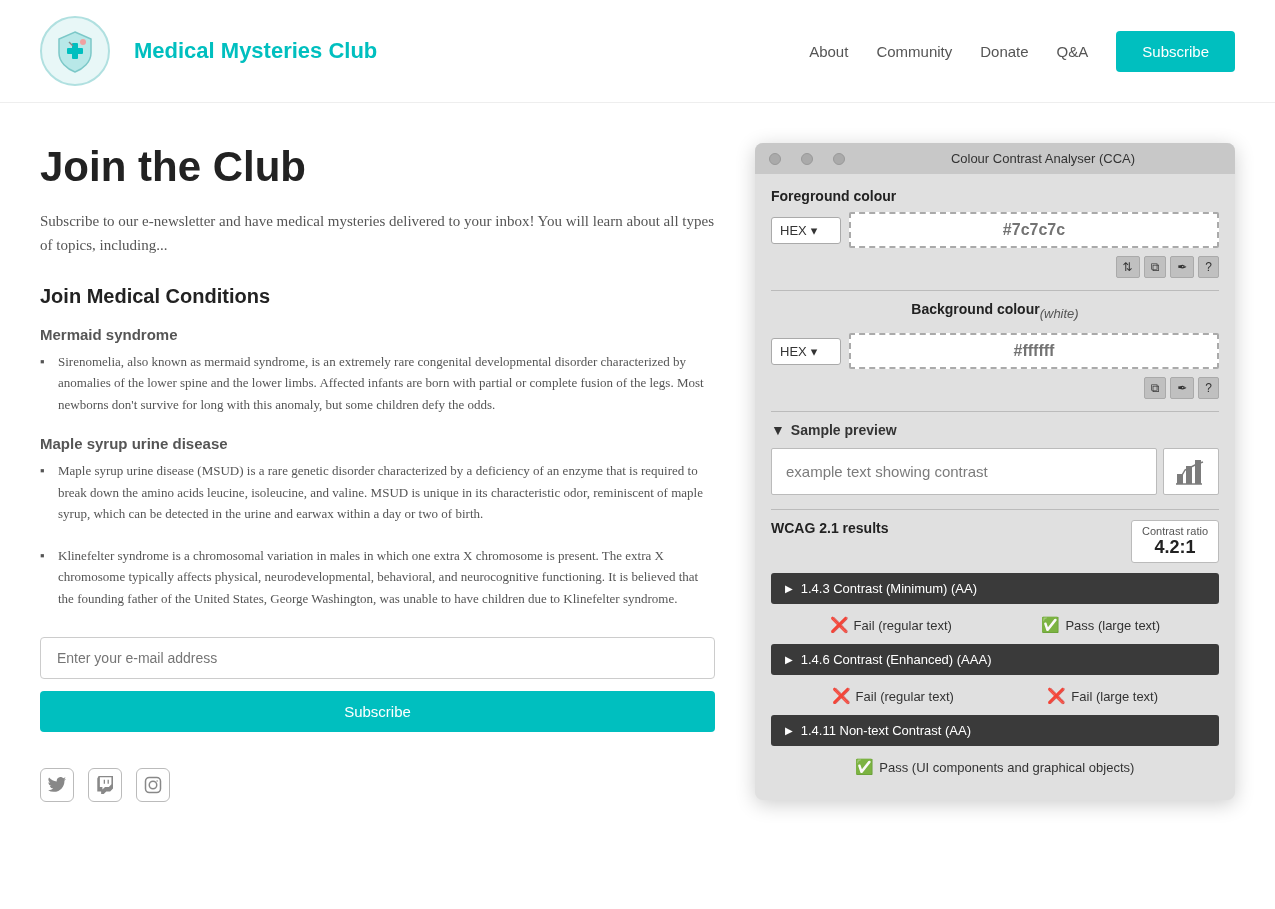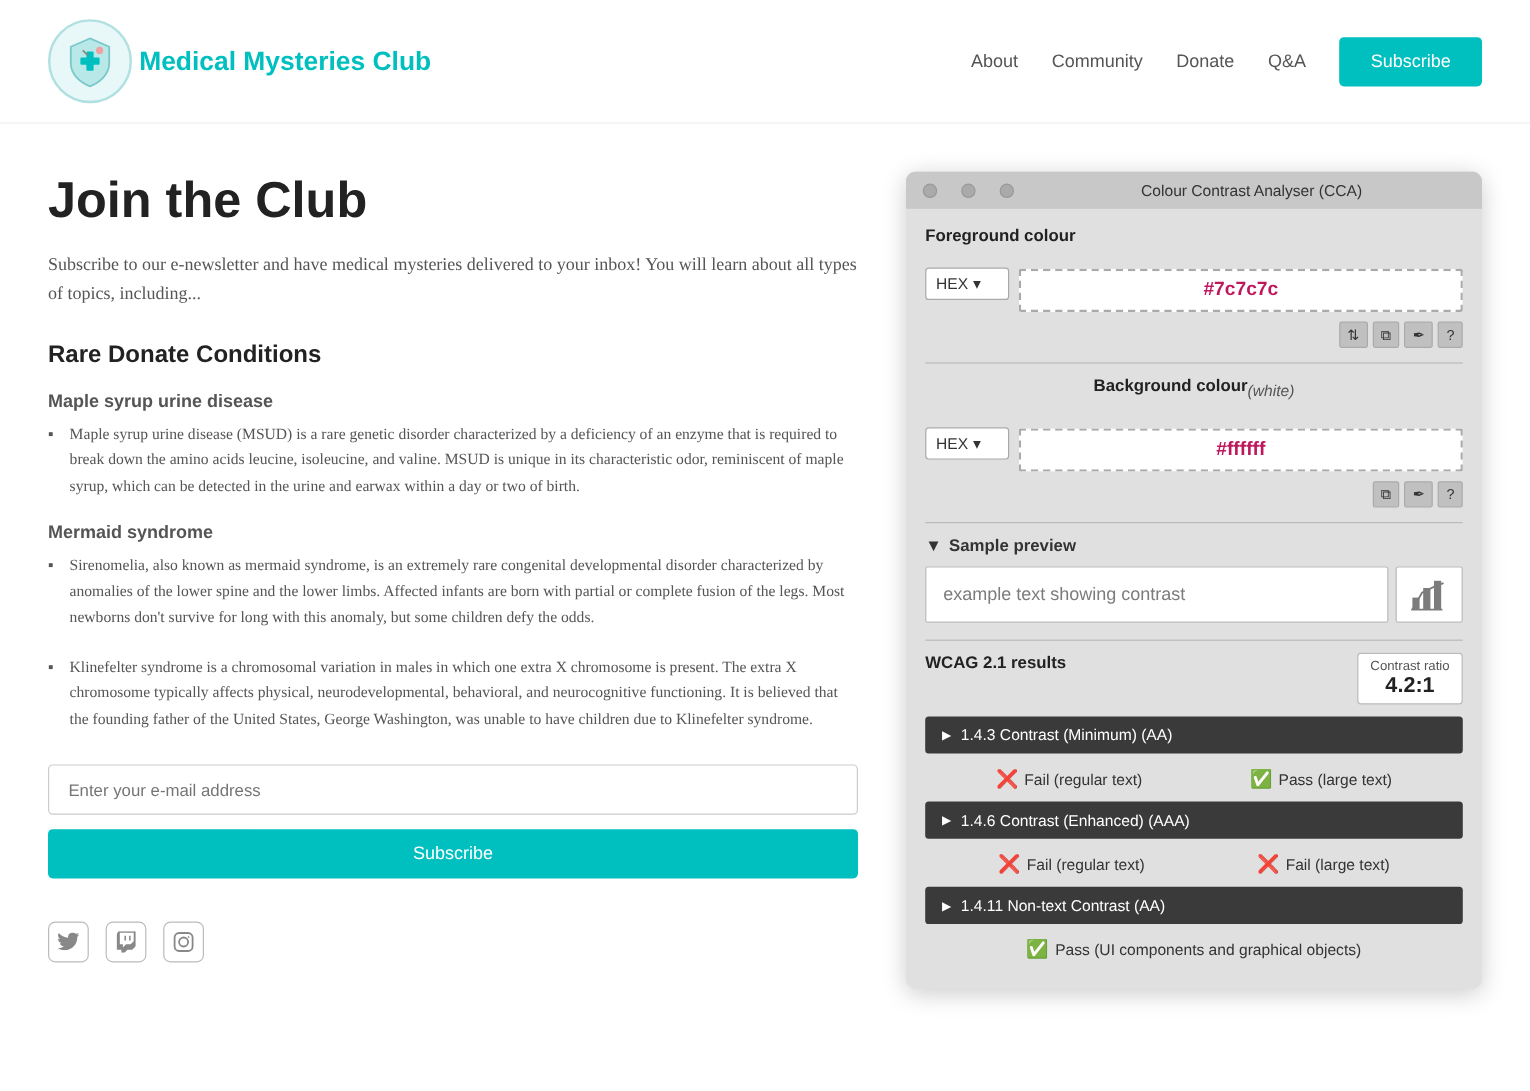--- a/index.html
+++ b/index.html
@@ -9,21 +9,21 @@
     .navbar {
       display: flex;
       align-items: center;
       justify-content: space-between;
       padding: 16px 40px;
       border-bottom: 1px solid #eee;
     }
     .navbar-brand {
       display: flex;
       align-items: center;
-      gap: 6px;
+      gap: 24px;
     }
     .logo-circle {
       width: 70px;
       height: 70px;
       border-radius: 50%;
       background: #e8f7f7;
       border: 2px solid #b0e0e0;
       display: flex;
       align-items: center;
       justify-content: center;
@@ -214,24 +214,23 @@
       gap: 4px;
       min-width: 70px;
     }
     .color-input {
       flex: 1;
       border: 2px dashed #aaa;
       background: #fff;
       padding: 7px 20px;
       font-size: 16px;
       font-weight: bold;
-      color: #be185d;
+      color: #737373;
       text-align: center;
       border-radius: 2px;
-      margin-top: 12px;
     }
     .cca-tools {
       display: flex;
       justify-content: flex-end;
       gap: 4px;
       margin-bottom: 12px;
     }
     .cca-tool-btn {
       background: #c0c0c0;
       border: 1px solid #aaa;
@@ -378,30 +377,30 @@
     <a class="nav-link" href="#">Q&amp;A</a>
     <button class="subscribe-btn">Subscribe</button>
   </div>
 </nav>
 
 <div class="main">
 
   <div class="left-col">
     <h1 class="page-title">Join the Club</h1>
     <p class="intro-text">Subscribe to our e-newsletter and have medical mysteries delivered to your inbox! You will learn about all types of topics, including...</p>
-    <h2 class="section-title">Rare Donate Conditions</h2>
+    <h2 class="section-title">Join Medical Conditions</h2>
+
+    <div>
+      <p class="condition-title">Mermaid syndrome</p>
+      <p class="condition-desc">Sirenomelia, also known as mermaid syndrome, is an extremely rare congenital developmental disorder characterized by anomalies of the lower spine and the lower limbs. Affected infants are born with partial or complete fusion of the legs. Most newborns don't survive for long with this anomaly, but some children defy the odds.</p>
+    </div>
 
     <div>
       <p class="condition-title">Maple syrup urine disease</p>
       <p class="condition-desc">Maple syrup urine disease (MSUD) is a rare genetic disorder characterized by a deficiency of an enzyme that is required to break down the amino acids leucine, isoleucine, and valine. MSUD is unique in its characteristic odor, reminiscent of maple syrup, which can be detected in the urine and earwax within a day or two of birth.</p>
-    </div>
-
-    <div>
-      <p class="condition-title">Mermaid syndrome</p>
-      <p class="condition-desc">Sirenomelia, also known as mermaid syndrome, is an extremely rare congenital developmental disorder characterized by anomalies of the lower spine and the lower limbs. Affected infants are born with partial or complete fusion of the legs. Most newborns don't survive for long with this anomaly, but some children defy the odds.</p>
     </div>
 
     <div>
       <p class="condition-desc">Klinefelter syndrome is a chromosomal variation in males in which one extra X chromosome is present. The extra X chromosome typically affects physical, neurodevelopmental, behavioral, and neurocognitive functioning. It is believed that the founding father of the United States, George Washington, was unable to have children due to Klinefelter syndrome.</p>
     </div>
 
     <div class="email-row">
       <input class="email-input" type="email" placeholder="Enter your e-mail address" style="">
       <button class="subscribe-btn2">Subscribe</button>
     </div>

